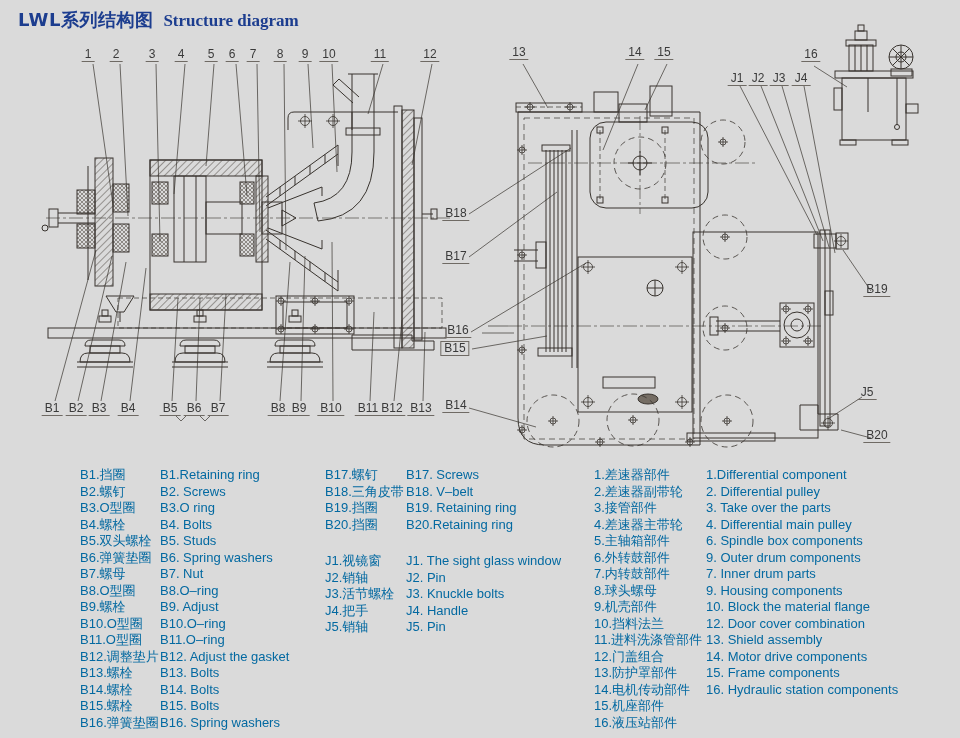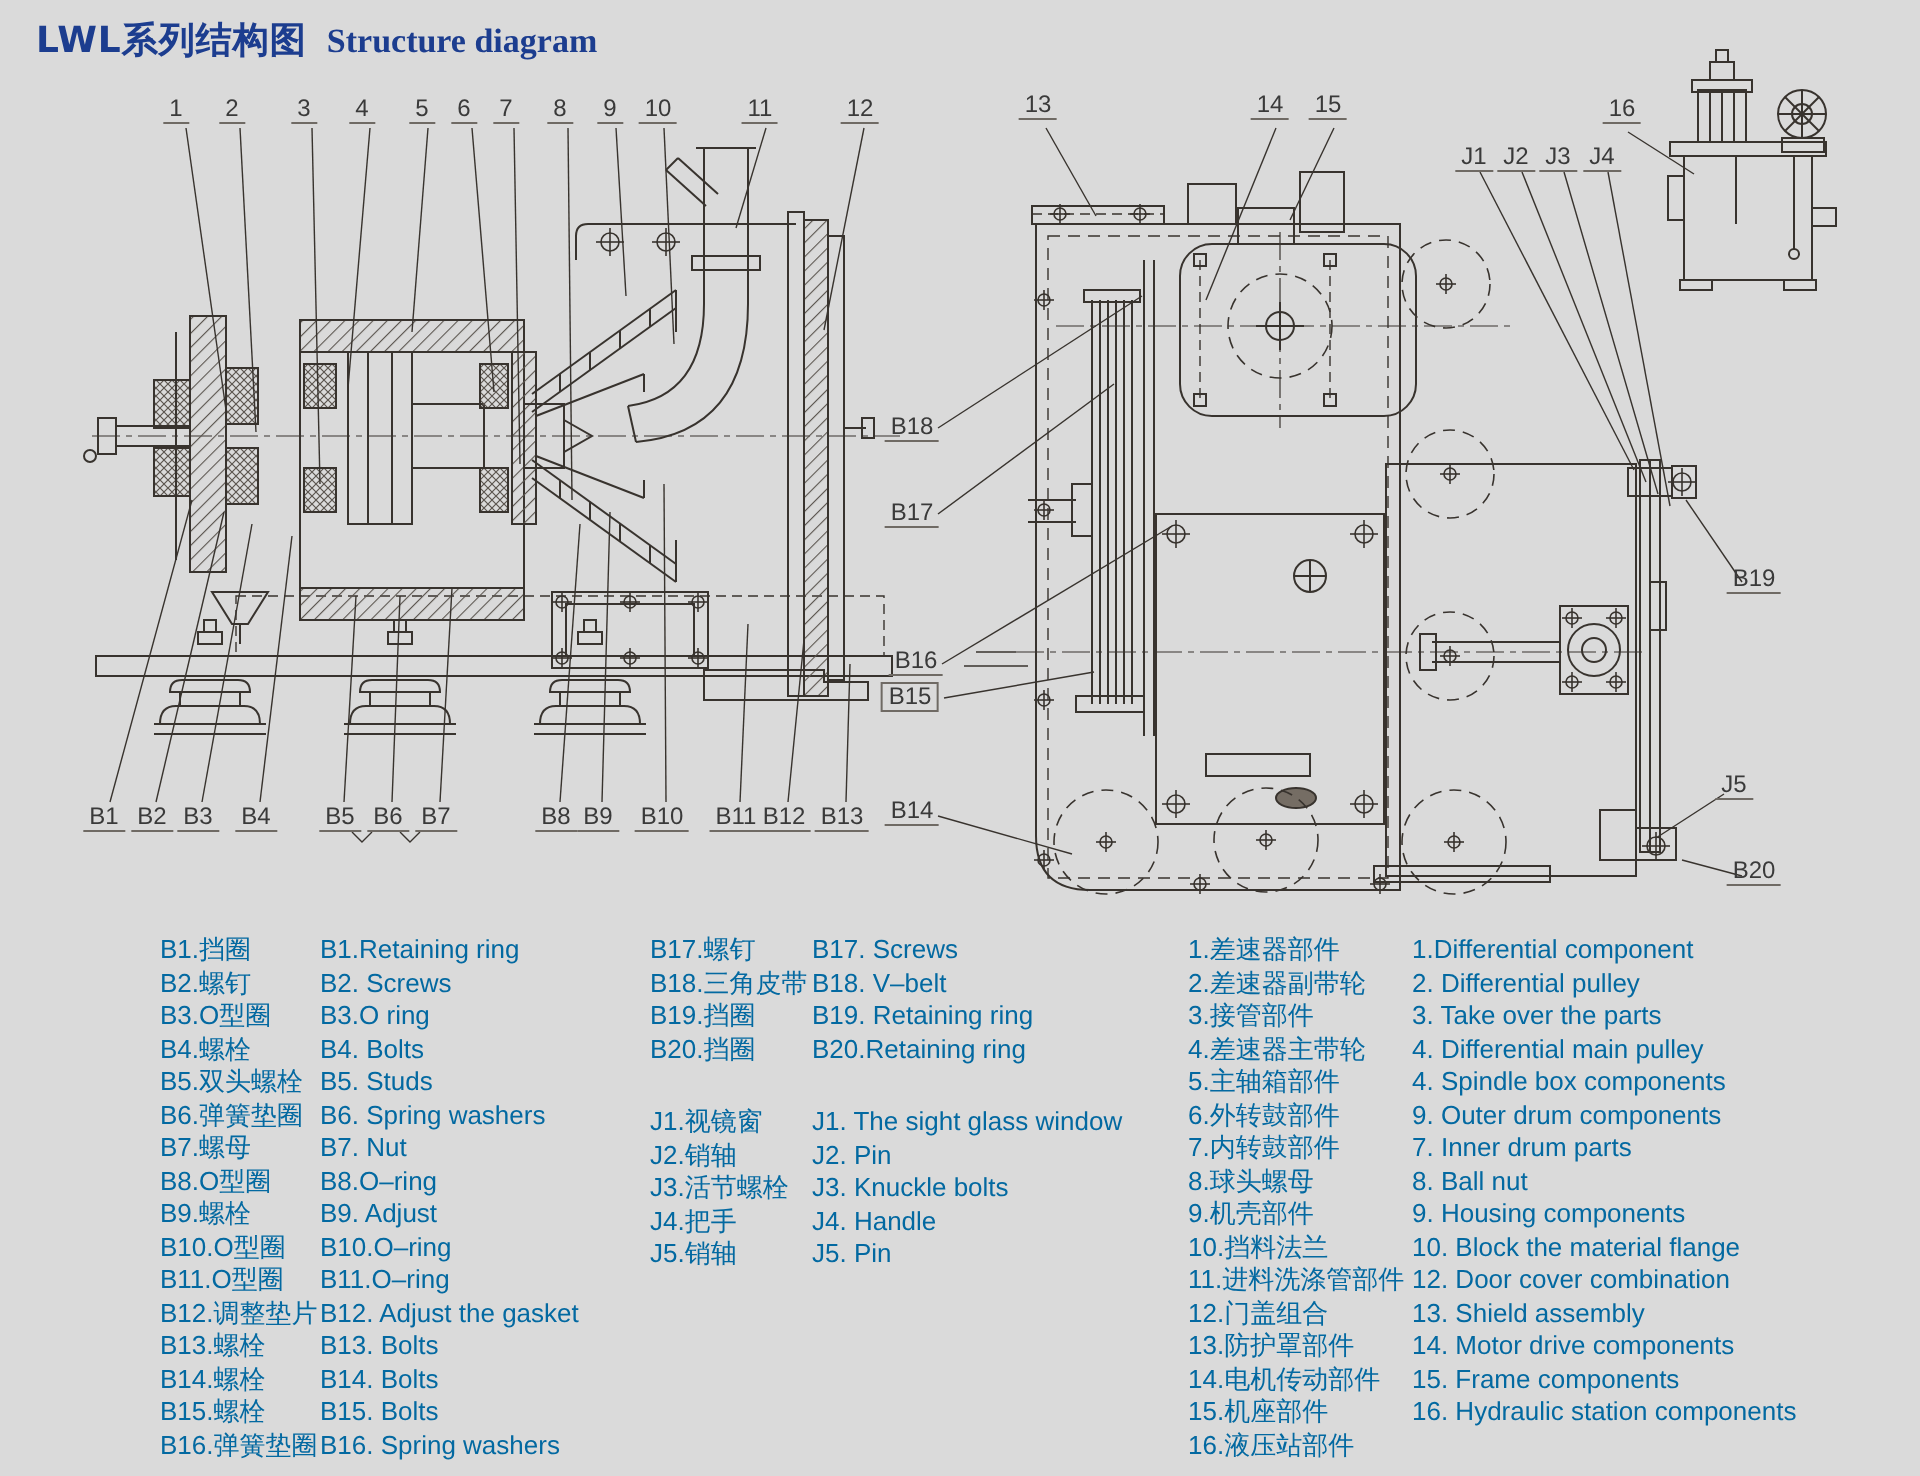--- a/index.html
+++ b/index.html
@@ -497,24 +497,23 @@
       <div class="legend-row">13.防护罩部件</div>
       <div class="legend-row">14.电机传动部件</div>
       <div class="legend-row">15.机座部件</div>
       <div class="legend-row">16.液压站部件</div>
     </div>
   <div class="legend-col" style="left:706px;top:467px;">
       <div class="legend-row">1.Differential component</div>
       <div class="legend-row">2. Differential pulley</div>
       <div class="legend-row">3. Take over the parts</div>
       <div class="legend-row">4. Differential main pulley</div>
-      <div class="legend-row">4. Spindle box components</div>
+      <div class="legend-row">6. Spindle box components</div>
       <div class="legend-row">9. Outer drum components</div>
       <div class="legend-row">7. Inner drum parts</div>
-      <div class="legend-row">8. Ball nut</div>
       <div class="legend-row">9. Housing components</div>
       <div class="legend-row">10. Block the material flange</div>
       <div class="legend-row">12. Door cover combination</div>
       <div class="legend-row">13. Shield assembly</div>
       <div class="legend-row">14. Motor drive components</div>
       <div class="legend-row">15. Frame components</div>
       <div class="legend-row">16. Hydraulic station components</div>
     </div>
 
 </div>

